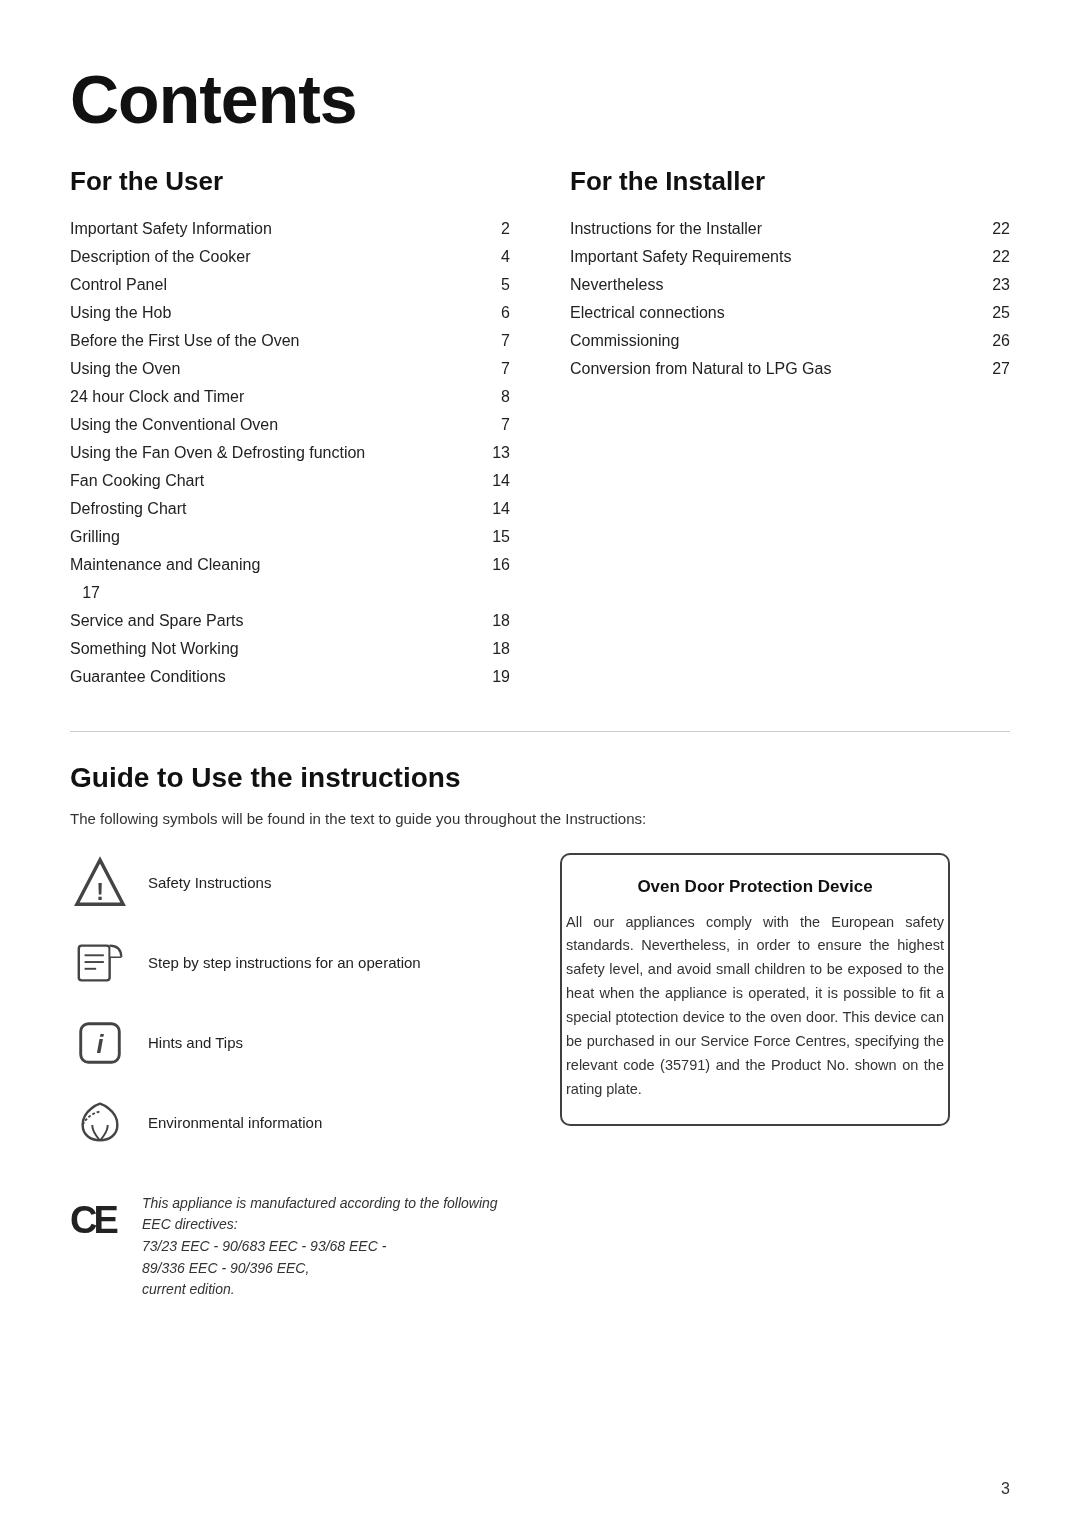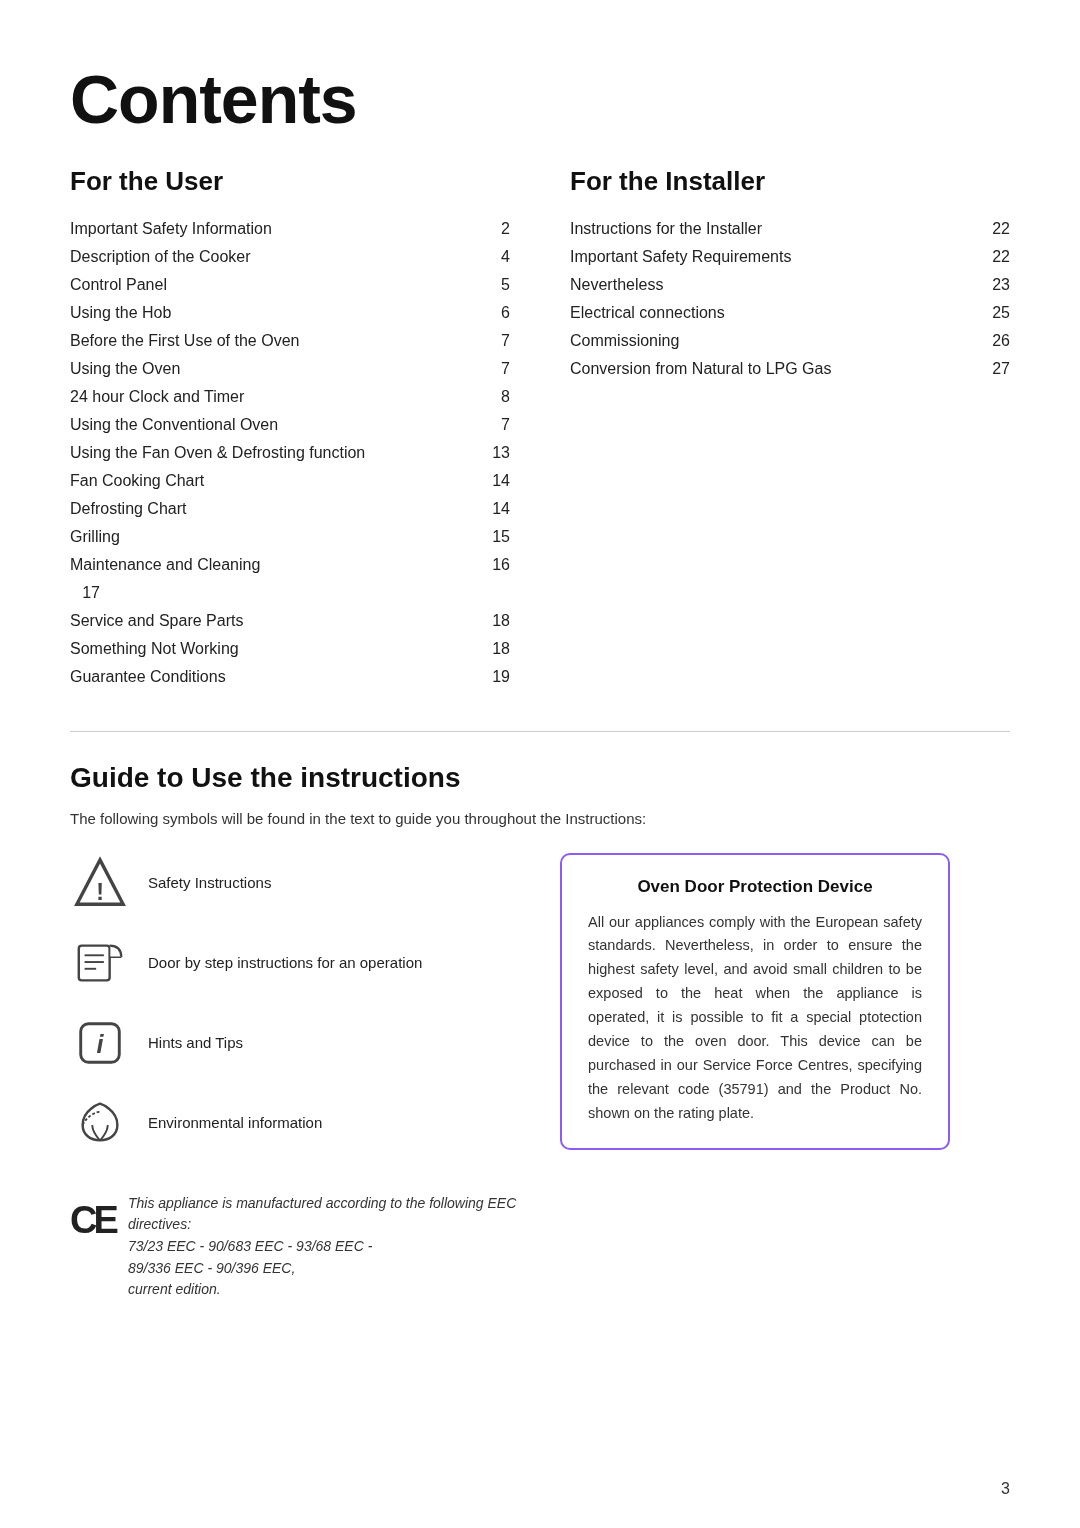--- a/index.html
+++ b/index.html
@@ -120,20 +120,21 @@
     .icon-label {
       font-size: 15px;
       color: #222;
       line-height: 1.4;
     }
 
     
     .certification-box {
       display: flex;
       align-items: flex-start;
+      gap: 14px;
       margin-top: 30px;
       padding-top: 10px;
     }
 
     .ce-mark {
       font-size: 36px;
       font-weight: bold;
       color: #222;
       letter-spacing: -4px;
       flex-shrink: 0;
@@ -142,23 +143,23 @@
     }
 
     .cert-text {
       font-size: 14px;
       color: #333;
       line-height: 1.55;
     }
 
     
     .oven-door-box {
-      border: 2px solid #8b5cf6;
+      border: 2px solid #404040;
       border-radius: 10px;
-      padding: 22px 26px;
+      padding: 22px 4px;
       margin-top: 0;
       max-width: 390px;
     }
 
     .oven-door-box h3 {
       font-size: 17px;
       font-weight: 700;
       text-align: center;
       margin-bottom: 14px;
       color: #111;
@@ -323,21 +324,21 @@
 
             <rect x="6" y="10" width="32" height="36" rx="3" fill="none" stroke="#444" stroke-width="2.5"></rect>
             <line x1="12" y1="20" x2="32" y2="20" stroke="#444" stroke-width="2"></line>
             <line x1="12" y1="27" x2="32" y2="27" stroke="#444" stroke-width="2"></line>
             <line x1="12" y1="34" x2="24" y2="34" stroke="#444" stroke-width="2"></line>
 
             <path d="M38,10 Q50,10 50,22" fill="none" stroke="#444" stroke-width="2.5"></path>
             <path d="M38,10 L38,22 L50,22" fill="#fff" stroke="#444" stroke-width="1.5"></path>
           </svg>
         </div>
-        <span class="icon-label">Door by step instructions for an operation</span>
+        <span class="icon-label">Step by step instructions for an operation</span>
       </div>
 
       <div class="icon-row">
         <div class="icon-box">
           <svg class="svg-icon" viewBox="0 0 56 56">
             <rect x="8" y="8" width="40" height="40" rx="8" fill="none" stroke="#444" stroke-width="3"></rect>
             <text x="28" y="38" text-anchor="middle" font-size="26" font-style="italic" font-weight="bold" fill="#444">i</text>
           </svg>
         </div>
         <span class="icon-label">Hints and Tips</span>

